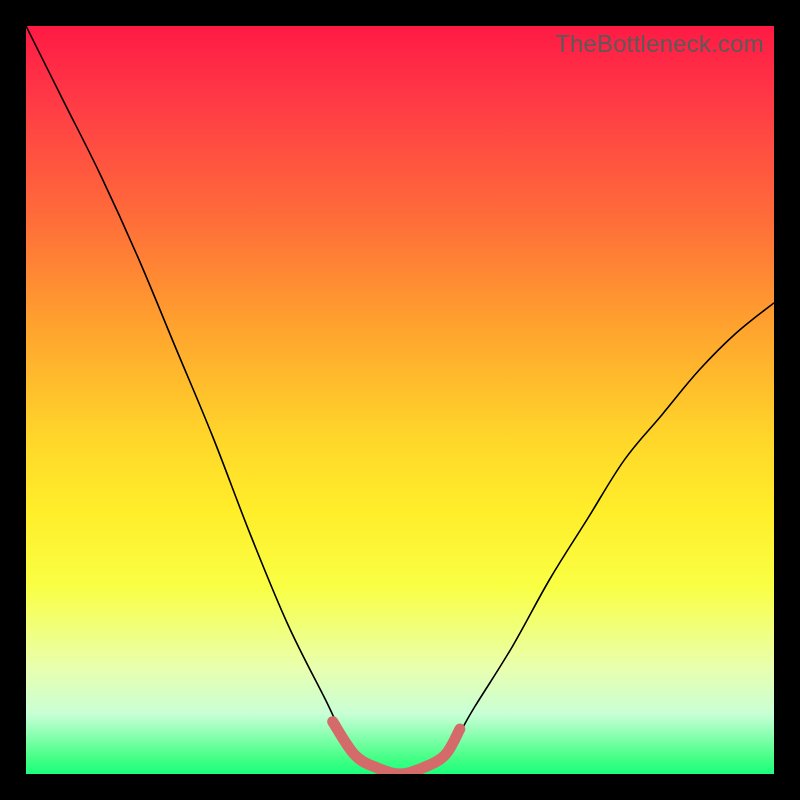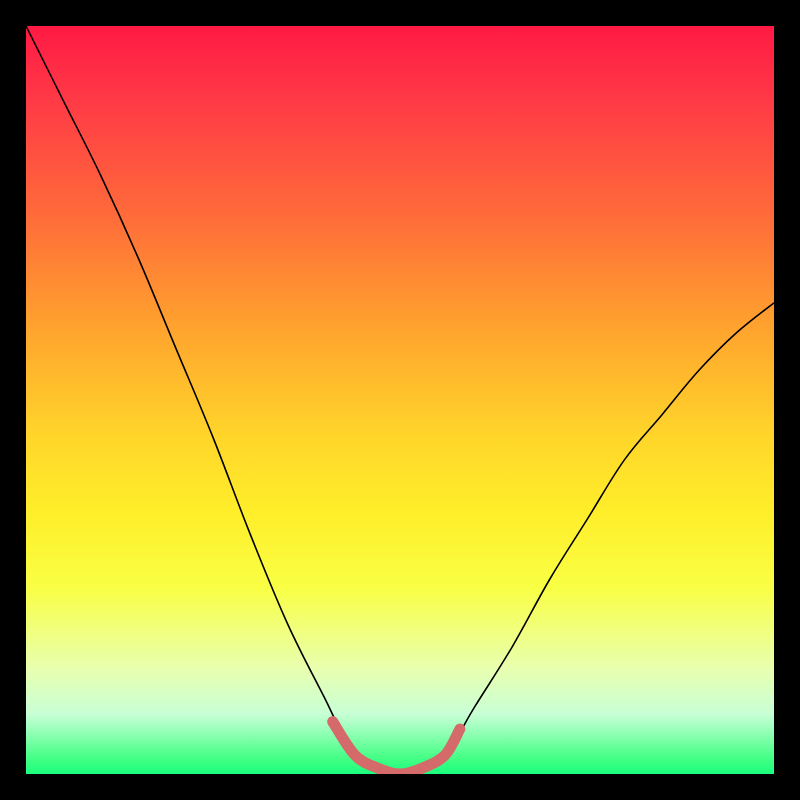--- a/index.html
+++ b/index.html
@@ -58,17 +58,18 @@
     stroke: #d46a6a;
     stroke-width: 11;
     stroke-linecap: round;
     stroke-linejoin: round;
   }
 </style>
 </head>
 <body>
 
 <div class="frame">
+  <div class="watermark">TheBottleneck.com</div>
   <svg class="plot" viewBox="0 0 748 748" preserveAspectRatio="none">
     <path class="curve" d="M 0,0 C 6.731999999999999,13.463999999999992 23.936,47.87199999999995 37.4,74.79999999999995 C 50.864,101.72799999999995 61.336,121.32560000000001 74.8,149.60000000000002 C 88.264,177.87440000000004 98.736,200.9128 112.2,231.88 C 125.664,262.8472 136.136,289.32640000000004 149.6,321.64000000000004 C 163.064,353.95360000000005 173.536,377.74 187,411.4 C 200.464,445.05999999999995 210.936,474.98 224.4,508.64 C 237.864,542.3 248.336,568.7792 261.8,598.4 C 275.264,628.0208 288.42879999999997,651.6576 299.2,673.2 C 309.9712,694.7424000000001 313.5616,705.9624 321.64,718.08 C 329.7184,730.1976000000001 334.65520000000004,735.1344 344.08000000000004,740.52 C 353.50480000000005,745.9055999999999 363.2288,748 374,748 C 384.7712,748 394.4952,745.9055999999999 403.92,740.52 C 413.3448,735.1344 418.28159999999997,728.8512000000001 426.35999999999996,718.08 C 434.43839999999994,707.3088 438.0288,698.1832 448.8,680.6800000000001 C 459.57120000000003,663.1768000000001 472.736,643.7288000000001 486.2,620.84 C 499.664,597.9512 510.136,576.4088 523.6,553.52 C 537.0640000000001,530.6311999999999 547.5360000000001,515.2224 561,493.67999999999995 C 574.4639999999999,472.13759999999996 584.936,452.68960000000004 598.4,433.84000000000003 C 611.8639999999999,414.9904 622.3359999999999,405.11680000000007 635.8,388.96000000000004 C 649.264,372.8032 659.736,358.8904 673.2,344.08 C 686.6640000000001,329.26959999999997 697.1360000000001,318.7976 710.6,306.68 C 724.064,294.5624 741.268,282.1456 748,276.76"></path>
     <path class="highlight" d="M 306.68,695.64 C 310.7192,701.6988 321.0416,720.95232 329.12,729.3 C 337.1984,737.6476799999999 343.4816,738.65 351.56,742.016 C 359.6384,745.382 365.9216,748 374,748 C 382.0784,748 388.3616,745.382 396.44,742.016 C 404.5184,738.65 412.1480000000001,736.3012799999999 418.88000000000005,729.3 C 425.612,722.29872 431.1472,707.8324 433.84,703.12"></path>
   </svg>
 </div>
 
 </body></html>

